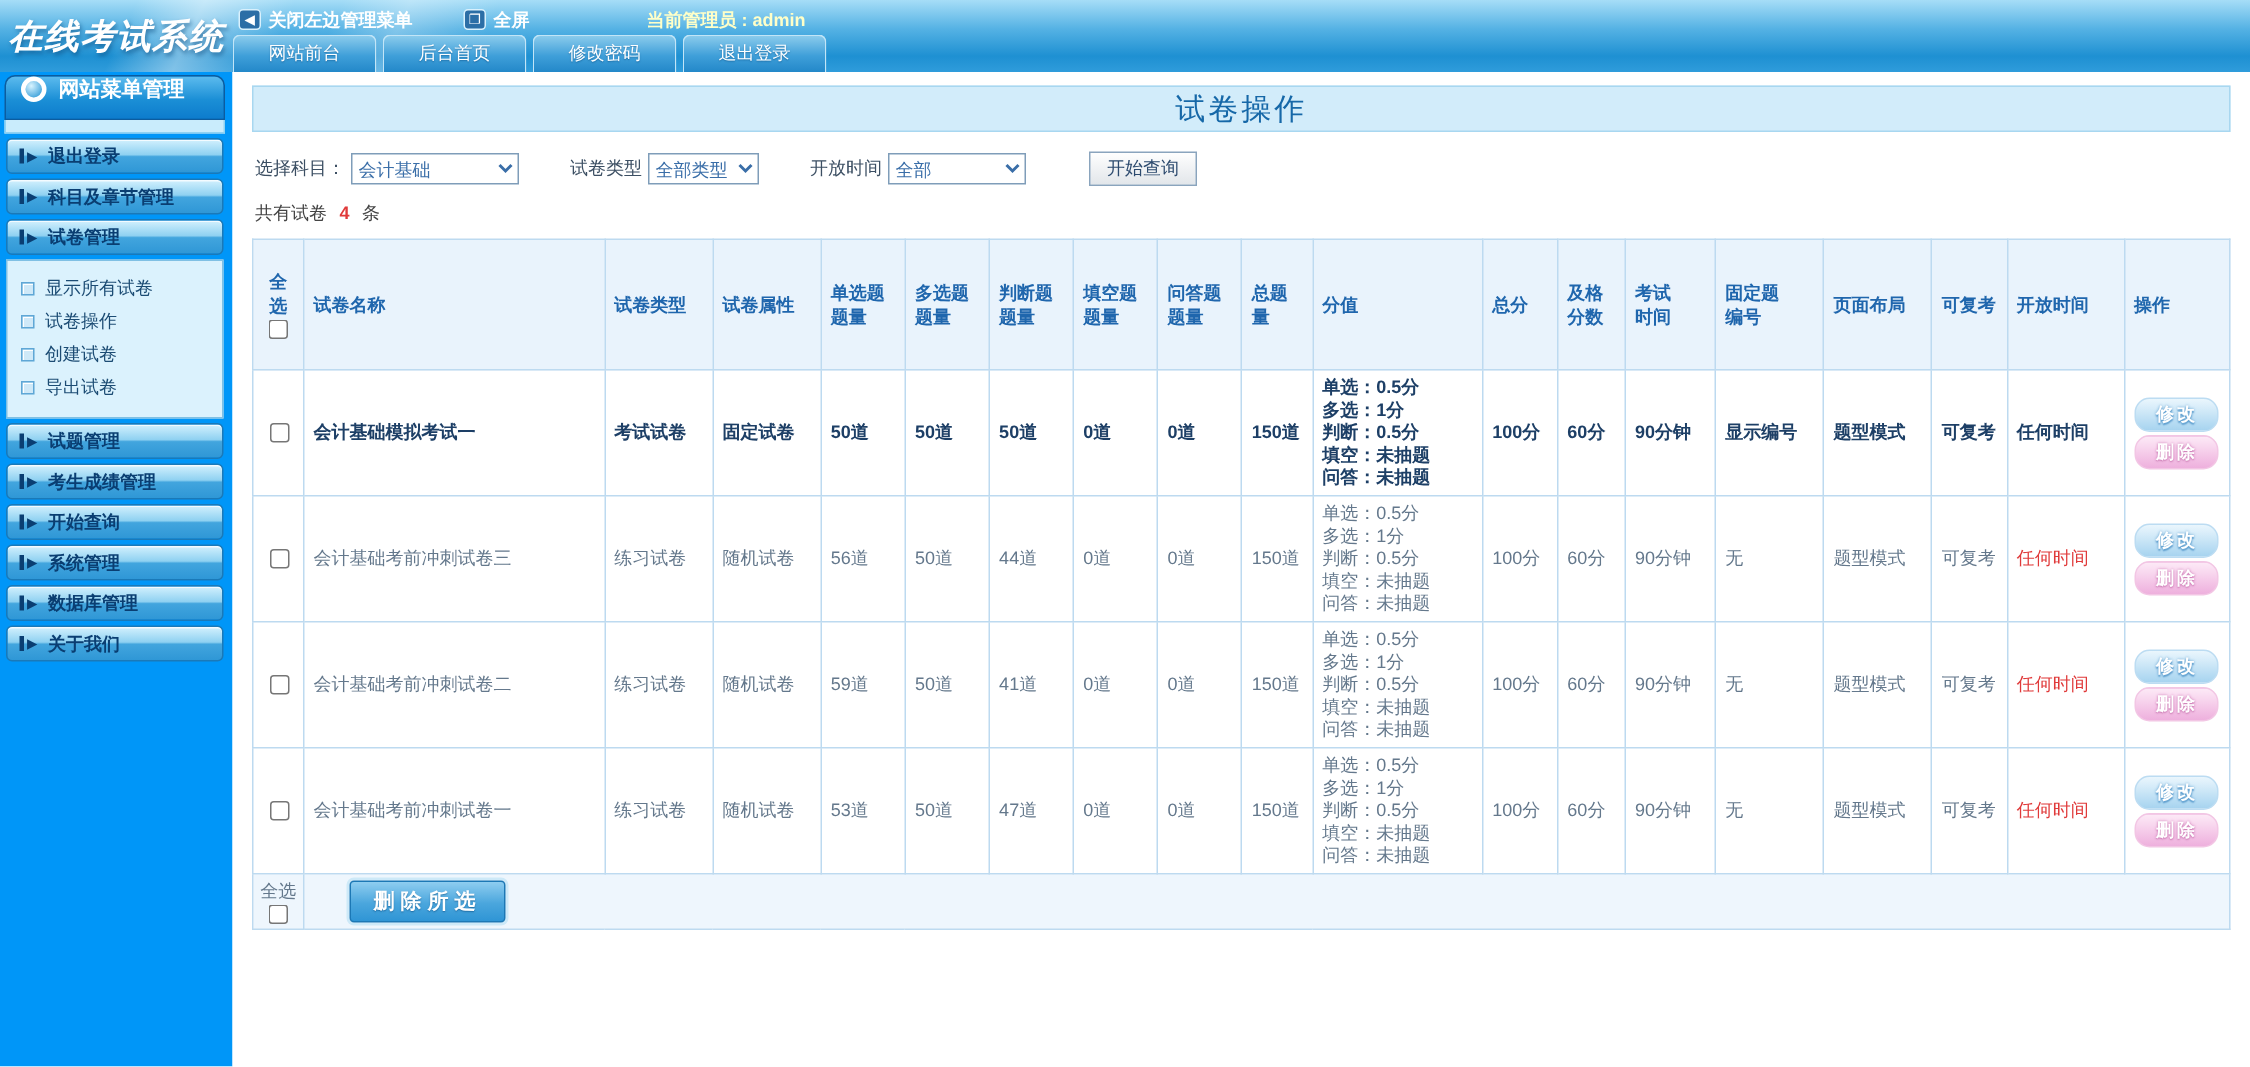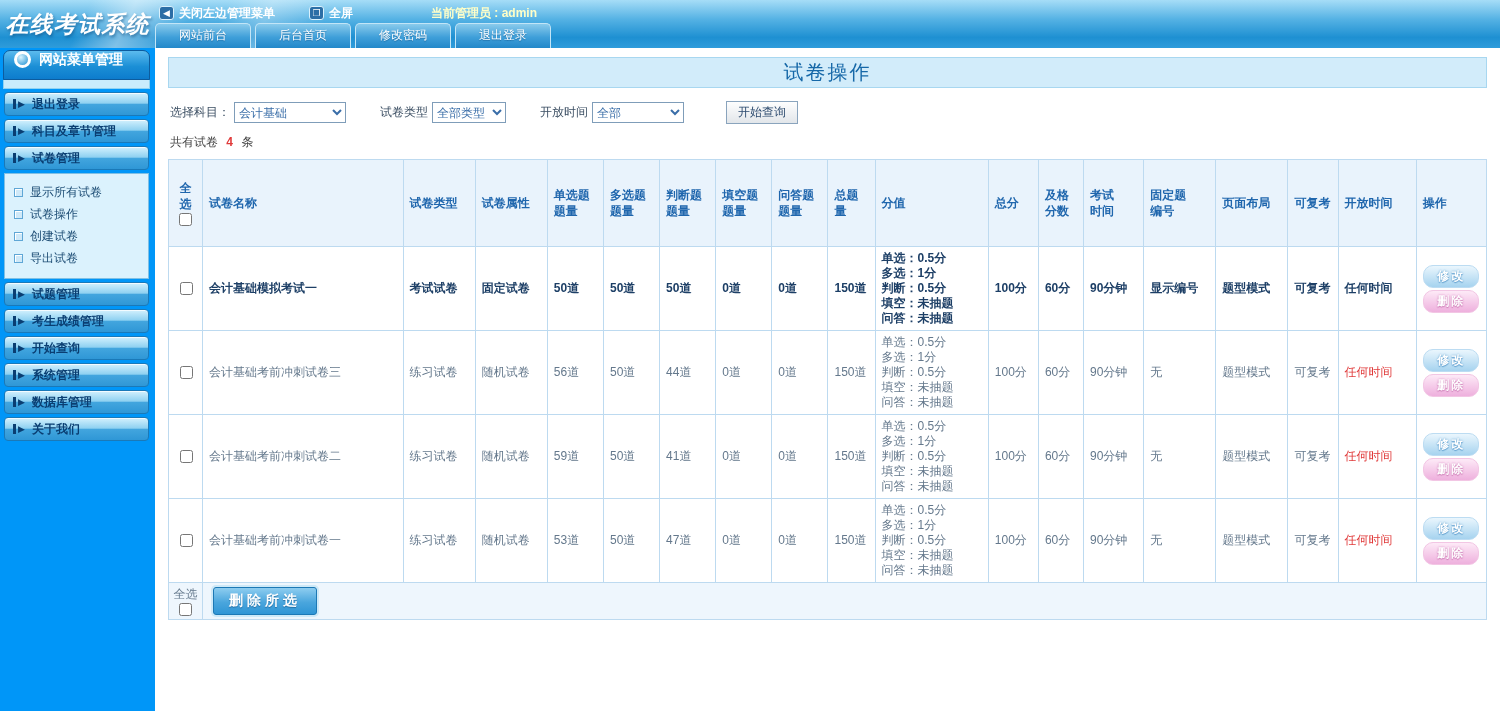--- a/index.html
+++ b/index.html
@@ -114,21 +114,21 @@
   td.ops-cell { text-align:center; }
   .pill { display:block; width:56px; margin:2px auto; padding:2px 0; border-radius:10px;
     font-size:12px; font-weight:bold; color:#fff; cursor:pointer; letter-spacing:2px;
     font-family:"Liberation Sans","DejaVu Sans",sans-serif;text-align:center; }
   .pill-edit { background:linear-gradient(180deg,#eaf6fd,#a6d3ef); border:1px solid #bcdcf2; text-shadow:0 0 2px #5f9fcf, 0 1px 1px #5f9fcf; }
   .pill-delete { background:linear-gradient(180deg,#fdeaf7,#eeb0dd); border:1px solid #f2c6e4; text-shadow:0 0 2px #cf7fb8, 0 1px 1px #cf7fb8; }
   tfoot td { background:#eef6fd; height:34px; }
   .select-all-cell { text-align:center; color:#64788c; padding:2px; }
   .select-all-cell .selwrap { gap:0; }
   .del-selected {
-    margin-left:4px; padding:4px 15px; cursor:pointer;
+    margin-left:24px; padding:4px 15px; cursor:pointer;
     background:linear-gradient(180deg,#8ecdf0 0%,#4aa6dd 55%,#2f95d5 100%);
     border:1px solid #1c78b5; border-radius:3px; box-shadow:0 0 0 2px #cde9f8;
     color:#fff; font-weight:bold; font-size:14px; letter-spacing:4px;
     text-shadow:0 1px 1px rgba(0,60,110,.5);
     font-family:"Liberation Sans","DejaVu Sans",sans-serif;
   }
 </style>
 </head>
 <body>
 

